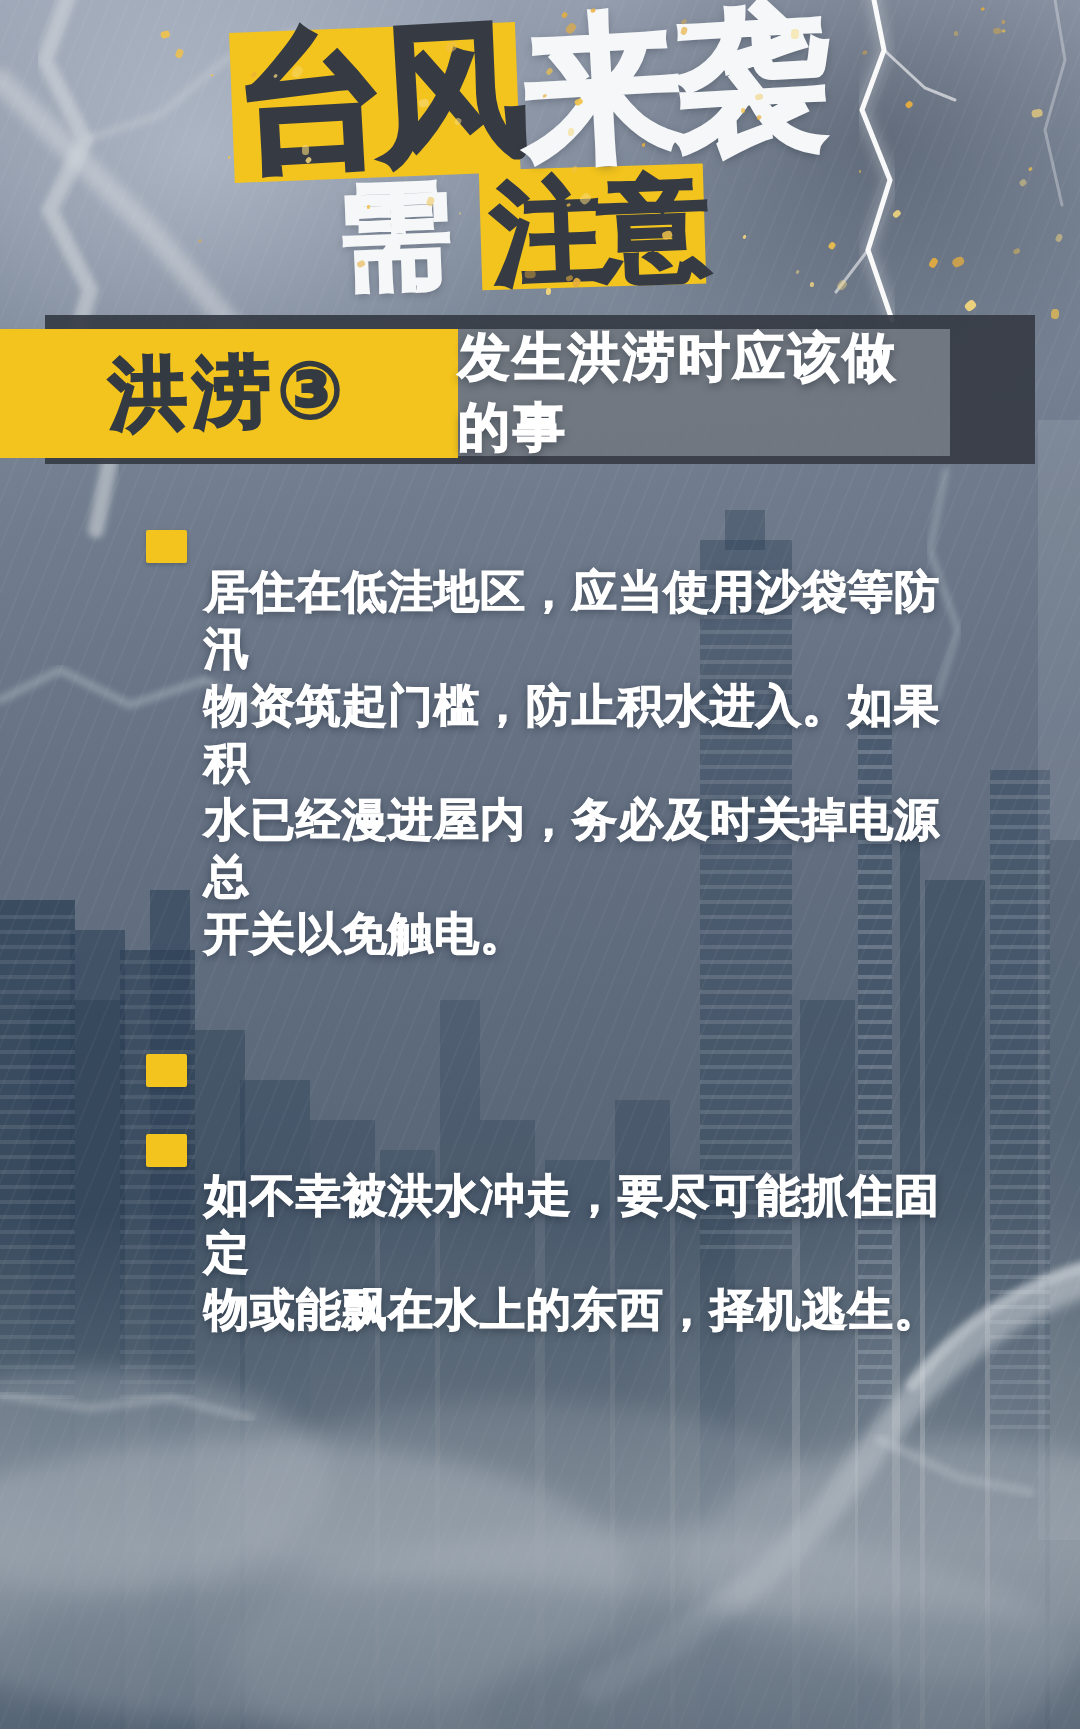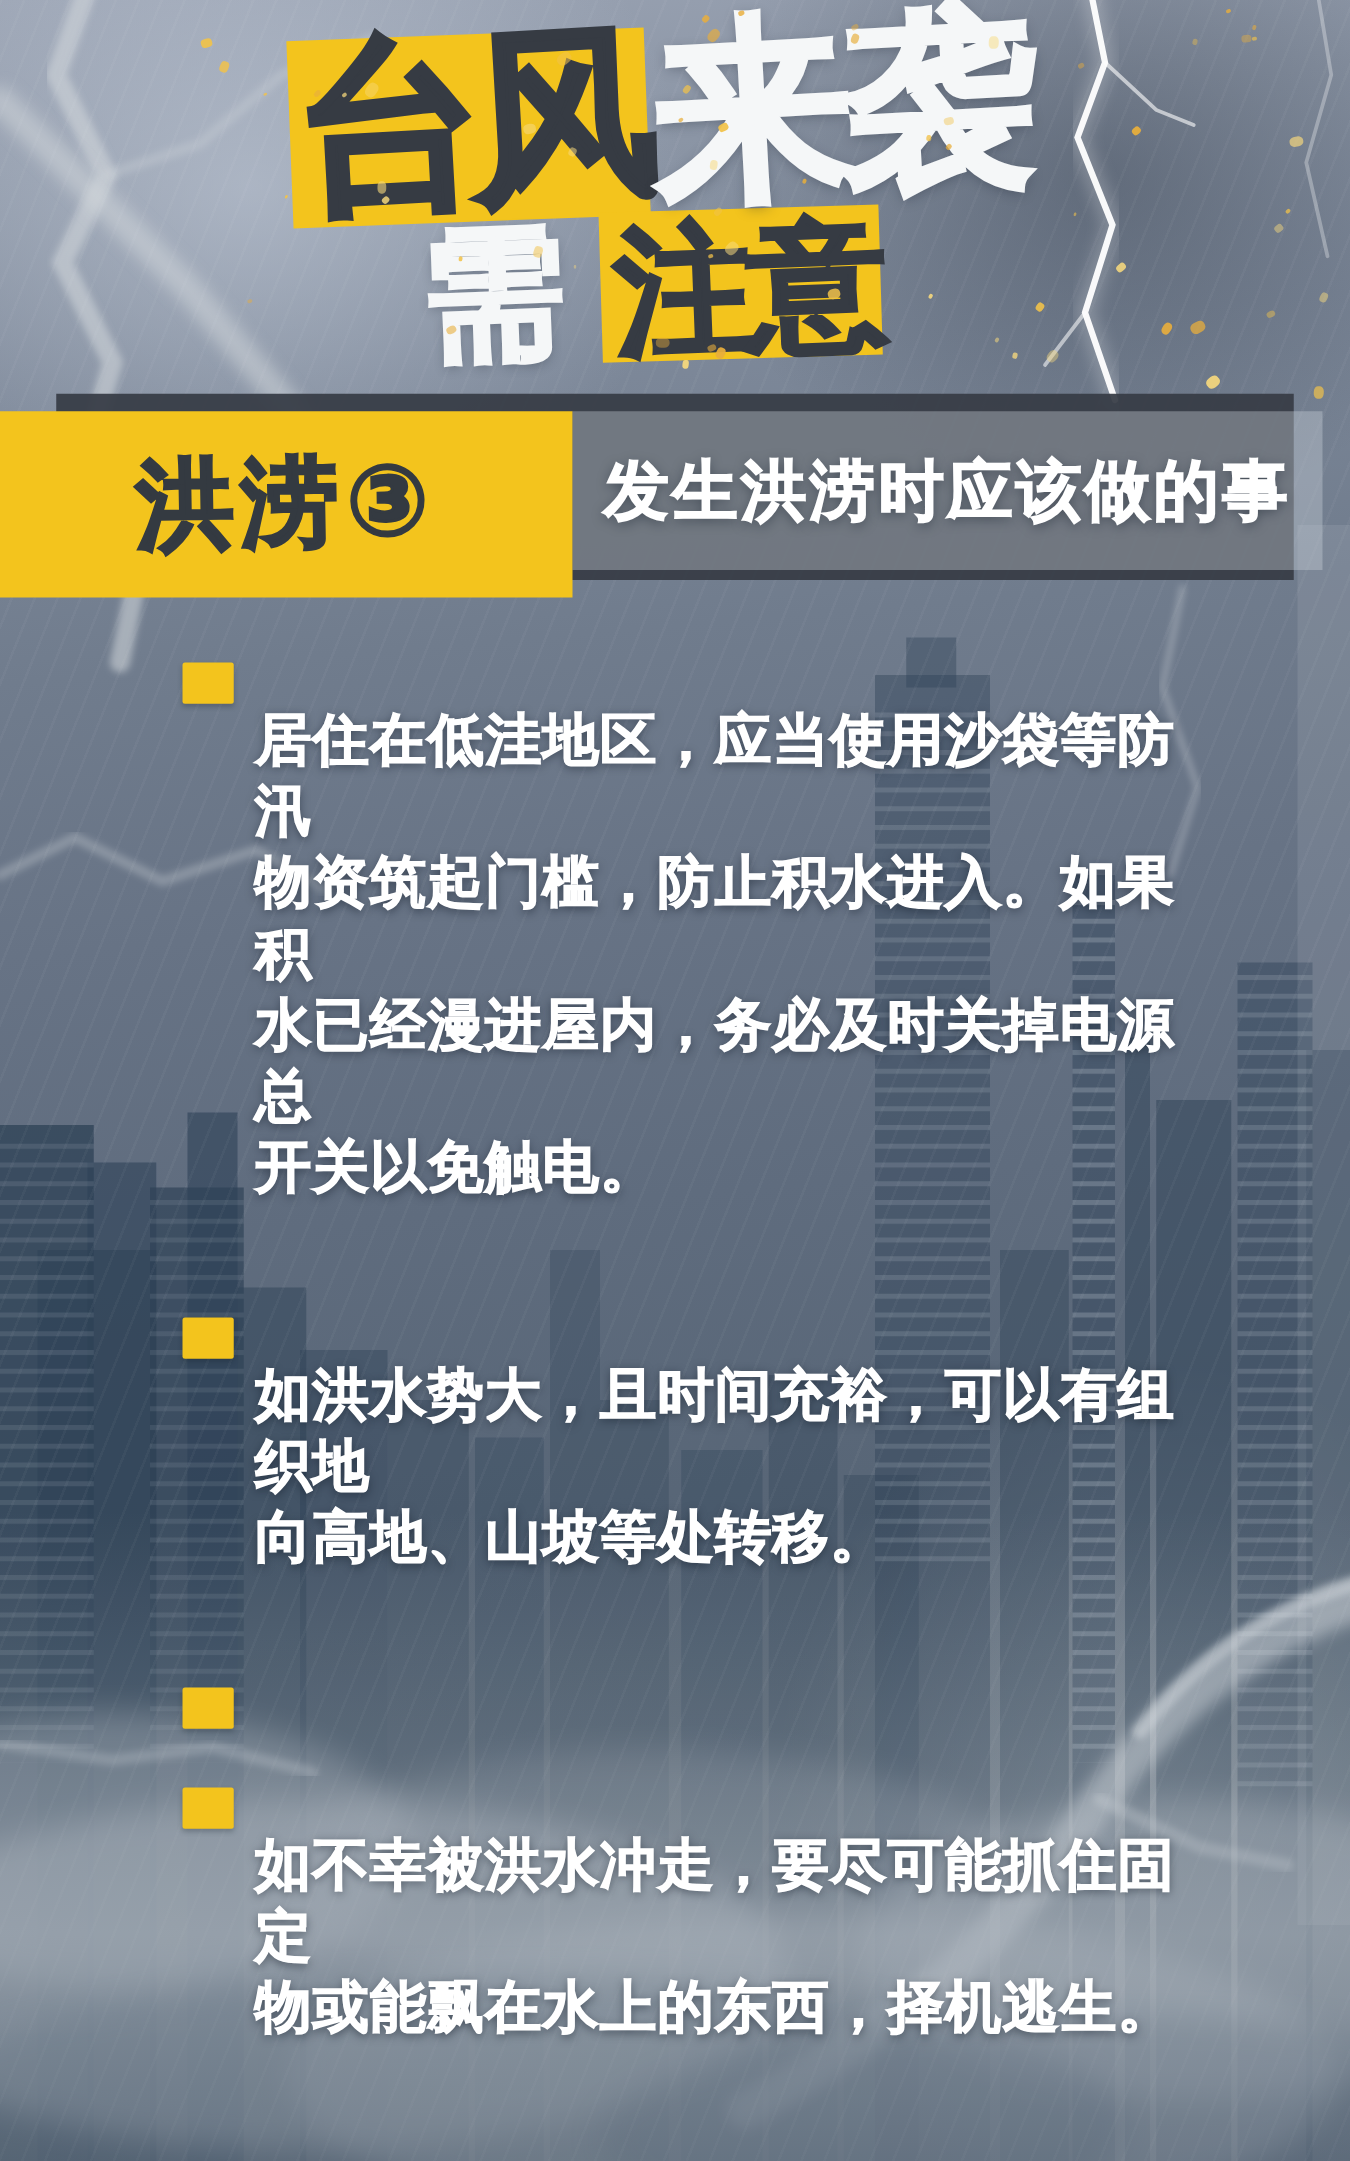--- a/index.html
+++ b/index.html
@@ -50,25 +50,25 @@
         text-shadow:0 3px 10px rgba(20,30,42,.35); }
   .t3 { left:336px; top:176px; font-size:114px; color:#f5f7f8;
         -webkit-text-stroke:3px #f5f7f8; transform:rotate(-1deg);
         text-shadow:0 3px 9px rgba(20,30,42,.3); }
   .t4 { left:490px; top:176px; font-size:112px; letter-spacing:-6px; color:var(--charcoal);
         -webkit-text-stroke:3px var(--charcoal); transform:rotate(-1deg); }
 
   
   .band-shadow { position:absolute; left:45px; top:315px; width:990px; height:149px;
     background:rgba(55,61,70,.94); }
-  .band-yellow { position:absolute; left:0; top:329px; width:458px; height:149px;
+  .band-yellow { position:absolute; left:0; top:329px; width:458px; height:129px;
     background:var(--yellow); display:flex; align-items:center; justify-content:center; }
   .band-tag { font-size:78px; font-weight:bold; color:#343a41; letter-spacing:6px;
     -webkit-text-stroke:2.5px #343a41; transform:rotate(-1deg); }
-  .band-gray { position:absolute; left:458px; top:329px; width:600px; height:127px;
+  .band-gray { position:absolute; left:458px; top:329px; width:492px; height:127px;
     background:rgba(202,211,219,.38); display:flex; align-items:center; justify-content:center; }
   .band-heading { font-size:52px; font-weight:bold; color:#ffffff; letter-spacing:3px;
     -webkit-text-stroke:1.5px #ffffff; text-shadow:0 3px 9px rgba(18,28,40,.5); }
 
   
   .bullets { position:absolute; left:0; top:518px; width:100%; }
   .bullet { display:flex; align-items:flex-start; padding-left:146px; margin:0 12px 35px 0; }
   .marker { flex:0 0 41px; height:33px; margin-top:12px; margin-right:17px;
     background:var(--yellow); border-radius:2px;
     box-shadow:0 2px 4px rgba(20,30,40,.25); }
@@ -189,25 +189,20 @@
     </div>
   </section>
 
   <main class="bullets">
     <div class="bullet">
       <span class="marker"></span>
       <p class="btext">居住在低洼地区，应当使用沙袋等防汛
 物资筑起门槛，防止积水进入。如果积
 水已经漫进屋内，务必及时关掉电源总
 开关以免触电。</p>
-    </div>
-    <div class="bullet">
-      <span class="marker"></span>
-      <p class="btext">如洪水势大，且时间充裕，可以有组织地
-向高地、山坡等处转移。</p>
     </div>
     <div class="bullet">
       <span class="marker"></span>
     </div>
     <div class="bullet">
       <span class="marker"></span>
       <p class="btext">如不幸被洪水冲走，要尽可能抓住固定
 物或能飘在水上的东西，择机逃生。</p>
     </div>
 

